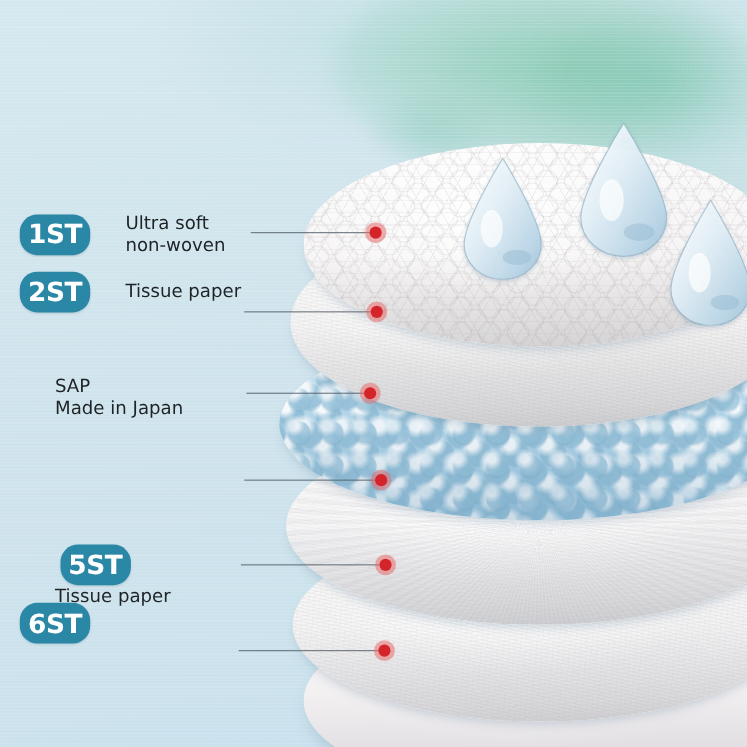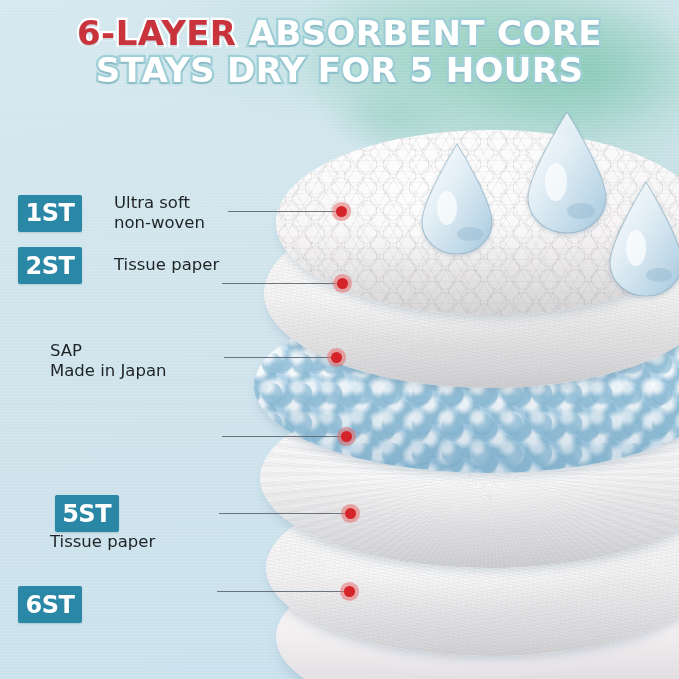--- a/index.html
+++ b/index.html
@@ -54,21 +54,21 @@
     -webkit-text-stroke:4.5px #9fd0d8;
     paint-order:stroke fill;
     text-shadow:0 2px 1px rgba(110,150,165,.35);
   }
   .t-red::after,.t-white::after{content:"";}
 
   
   .rows{position:absolute;left:0;top:0;width:679px;height:679px;z-index:26;}
   .row{position:absolute;left:18px;display:flex;align-items:center;}
   .badge{
-    width:64px;height:37px;border-radius:2px;background:#2a87a5;
+    width:64px;height:37px;border-radius:16px;background:#2a87a5;
     display:flex;align-items:center;justify-content:center;
     color:#ffffff;font-weight:700;font-size:24px;letter-spacing:-0.5px;
     font-family:"DejaVu Sans","Liberation Sans",sans-serif;
     box-shadow:0 1px 2px rgba(40,90,110,.20);
     flex:0 0 auto;
   }
   .lbl{
     margin-left:32px;color:#1e2326;font-size:16.5px;line-height:1.22;
     font-family:"DejaVu Sans","Liberation Sans",sans-serif;
     white-space:pre-line;
@@ -218,29 +218,20 @@
 </head>
 <body>
 
 <div class="poster">
 
   <div class="wash w1"></div>
   <div class="wash w2"></div>
   <div class="wash w3"></div>
   <div class="grain"></div>
 
-  <div class="title-block">
-    <div class="title-line l1">
-      <span class="t-red">6-LAYER</span>
-      <span class="t-white">ABSORBENT CORE</span>
-    </div>
-    <div class="title-line l2">
-      <span class="t-white">STAYS DRY FOR 5 HOURS</span>
-    </div>
-  </div>
 
   <div class="stack">
 
     <div class="disc d6">
       <div class="d6-shade"></div>
     </div>
 
     <div class="disc d5">
       <div class="fiber"></div>
       <div class="d5-shade"></div>
@@ -362,18 +353,18 @@
       <div class="lbl">SAP
 Made in Japan</div>
     </div>
 
 
     <div class="row" style="top:495px;flex-direction:column;">
       <div class="badge">5ST</div>
       <div class="lbl">Tissue paper</div>
     </div>
 
-    <div class="row" style="top:586px;">
+    <div class="row" style="top:548px;">
       <div class="badge">6ST</div>
     </div>
 
   </div>
 </div>
 
 </body></html>

